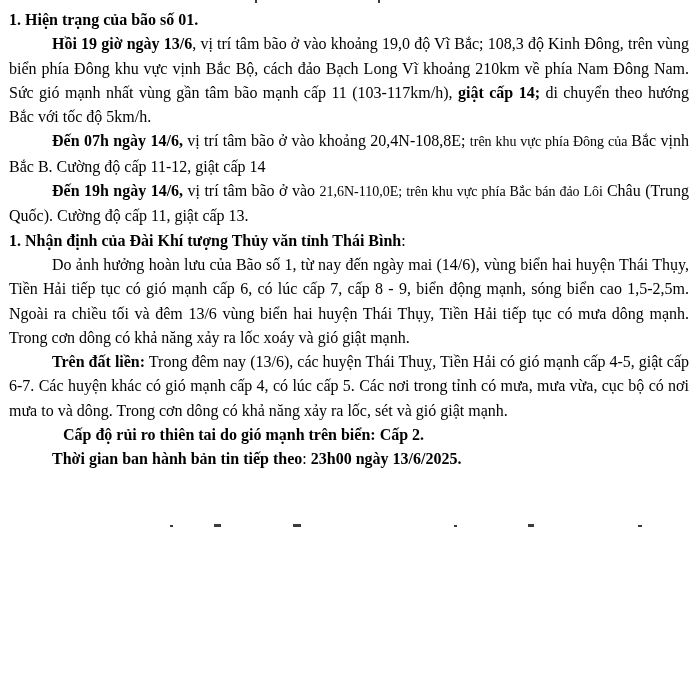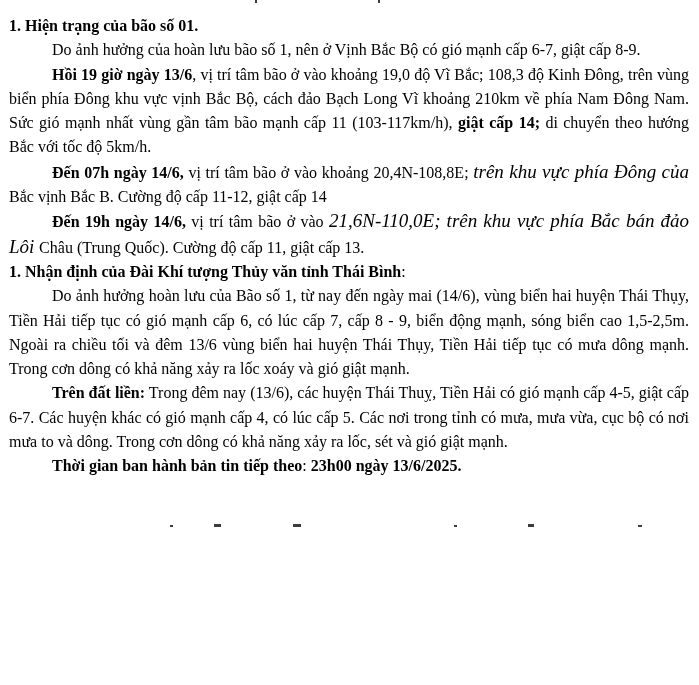--- a/index.html
+++ b/index.html
@@ -5,59 +5,59 @@
   html, body {
     margin: 0;
     padding: 0;
     background: #ffffff;
   }
   .page {
     position: relative;
     width: 699px;
     height: 527px;
     box-sizing: border-box;
-    padding: 14px 10px 0 9px;
+    padding: 8px 10px 0 9px;
     overflow: hidden;
     background: #ffffff;
     color: #000000;
     font-family: "Liberation Serif", "DejaVu Serif", serif;
     font-size: 16px;
     line-height: 24.3px;
     text-align: justify;
     border-radius: 22px;
   }
   .doc-body p {
     margin: 0;
     padding: 0;
   }
   .indent    { text-indent: 43px; }
   .indent-lg { text-indent: 54px; }
   .b  { font-weight: bold; }
   .i  { }
-  .sm { font-size: 19px; font-style: italic; }
+  .sm { font-size: 14px; }
   .frag {
     position: absolute;
     background: #3c3c3c;
   }
   .frag-top    { top: 0; }
   .frag-bottom { bottom: 0; }
 </style>
 </head>
 <body>
 
 <div class="page">
   <div class="doc-body">
       <p><span class="b">1. Hiện trạng của bão số 01.</span></p>
-      <p class="indent"><span>Do ảnh hưởng của hoàn lưu bão số 1, nên ở Vịnh Bắc Bộ có gió mạnh cấp 6-7, giật cấp 8-9.</span></p>
       <p class="indent"><span class="b">Hồi 19 giờ ngày 13/6</span><span>, vị trí tâm bão ở vào khoảng 19,0 độ Vĩ Bắc; 108,3 độ Kinh Đông, trên vùng biển phía Đông khu vực vịnh Bắc Bộ, cách đảo Bạch Long Vĩ khoảng 210km về phía Nam Đông Nam. Sức gió mạnh nhất vùng gần tâm bão mạnh cấp 11 (103-117km/h), </span><span class="b i">giật cấp 14;</span><span> di chuyển theo hướng Bắc với tốc độ 5km/h.</span></p>
       <p class="indent"><span class="b">Đến 07h ngày 14/6,</span><span> vị trí tâm bão ở vào khoảng 20,4N-108,8E; </span><span class="sm">trên khu vực phía Đông của </span><span>Bắc vịnh Bắc B. Cường độ cấp 11-12, giật cấp 14</span></p>
       <p class="indent"><span class="b">Đến 19h ngày 14/6,</span><span> vị trí tâm bão ở vào </span><span class="sm">21,6N-110,0E; trên khu vực phía Bắc bán đảo Lôi </span><span>Châu (Trung Quốc). Cường độ cấp 11, giật cấp 13.</span></p>
       <p><span class="b">1. Nhận định của Đài Khí tượng Thủy văn tỉnh Thái Bình</span><span>:</span></p>
       <p class="indent"><span>Do ảnh hưởng hoàn lưu của Bão số 1, từ nay đến ngày mai (14/6), vùng biển hai huyện Thái Thụy, Tiền Hải tiếp tục có gió mạnh cấp 6, có lúc cấp 7, cấp 8 - 9, biển động mạnh, sóng biển cao 1,5-2,5m. Ngoài ra chiều tối và đêm 13/6 vùng biển hai huyện Thái Thụy, Tiền Hải tiếp tục có mưa dông mạnh. Trong cơn dông có khả năng xảy ra lốc xoáy và gió giật mạnh.</span></p>
       <p class="indent"><span class="b i">Trên đất liền:</span><span> Trong đêm nay (13/6), các huyện Thái Thuỵ, Tiền Hải có gió mạnh cấp 4-5, giật cấp 6-7. Các huyện khác có gió mạnh cấp 4, có lúc cấp 5.  Các nơi trong tỉnh có mưa, mưa vừa, cục bộ có nơi mưa to và dông. Trong cơn dông có khả năng xảy ra lốc, sét và gió giật mạnh.</span></p>
+      <p class="indent-lg"><span class="b i">Cấp độ rủi ro thiên tai do gió mạnh trên biển: Cấp 2.</span></p>
       <p class="indent"><span class="b">Thời gian ban hành bản tin tiếp theo</span><span>: </span><span class="b">23h00 ngày 13/6/2025.</span></p>
     </div>
 <div class="frag frag-top" style="left: 255px; width: 2px; height: 3px;"></div>
     <div class="frag frag-top" style="left: 378px; width: 2px; height: 3px;"></div>
     <div class="frag frag-bottom" style="left: 170px; width: 3px; height: 2px;"></div>
     <div class="frag frag-bottom" style="left: 214px; width: 7px; height: 3px;"></div>
     <div class="frag frag-bottom" style="left: 293px; width: 8px; height: 3px;"></div>
     <div class="frag frag-bottom" style="left: 454px; width: 3px; height: 2px;"></div>
     <div class="frag frag-bottom" style="left: 528px; width: 6px; height: 3px;"></div>
     <div class="frag frag-bottom" style="left: 638px; width: 4px; height: 2px;"></div>

